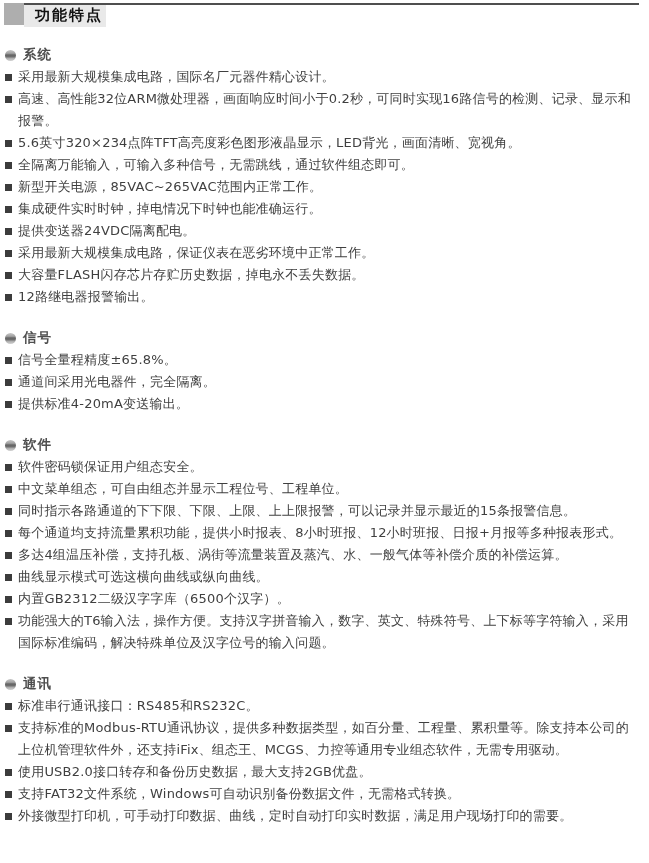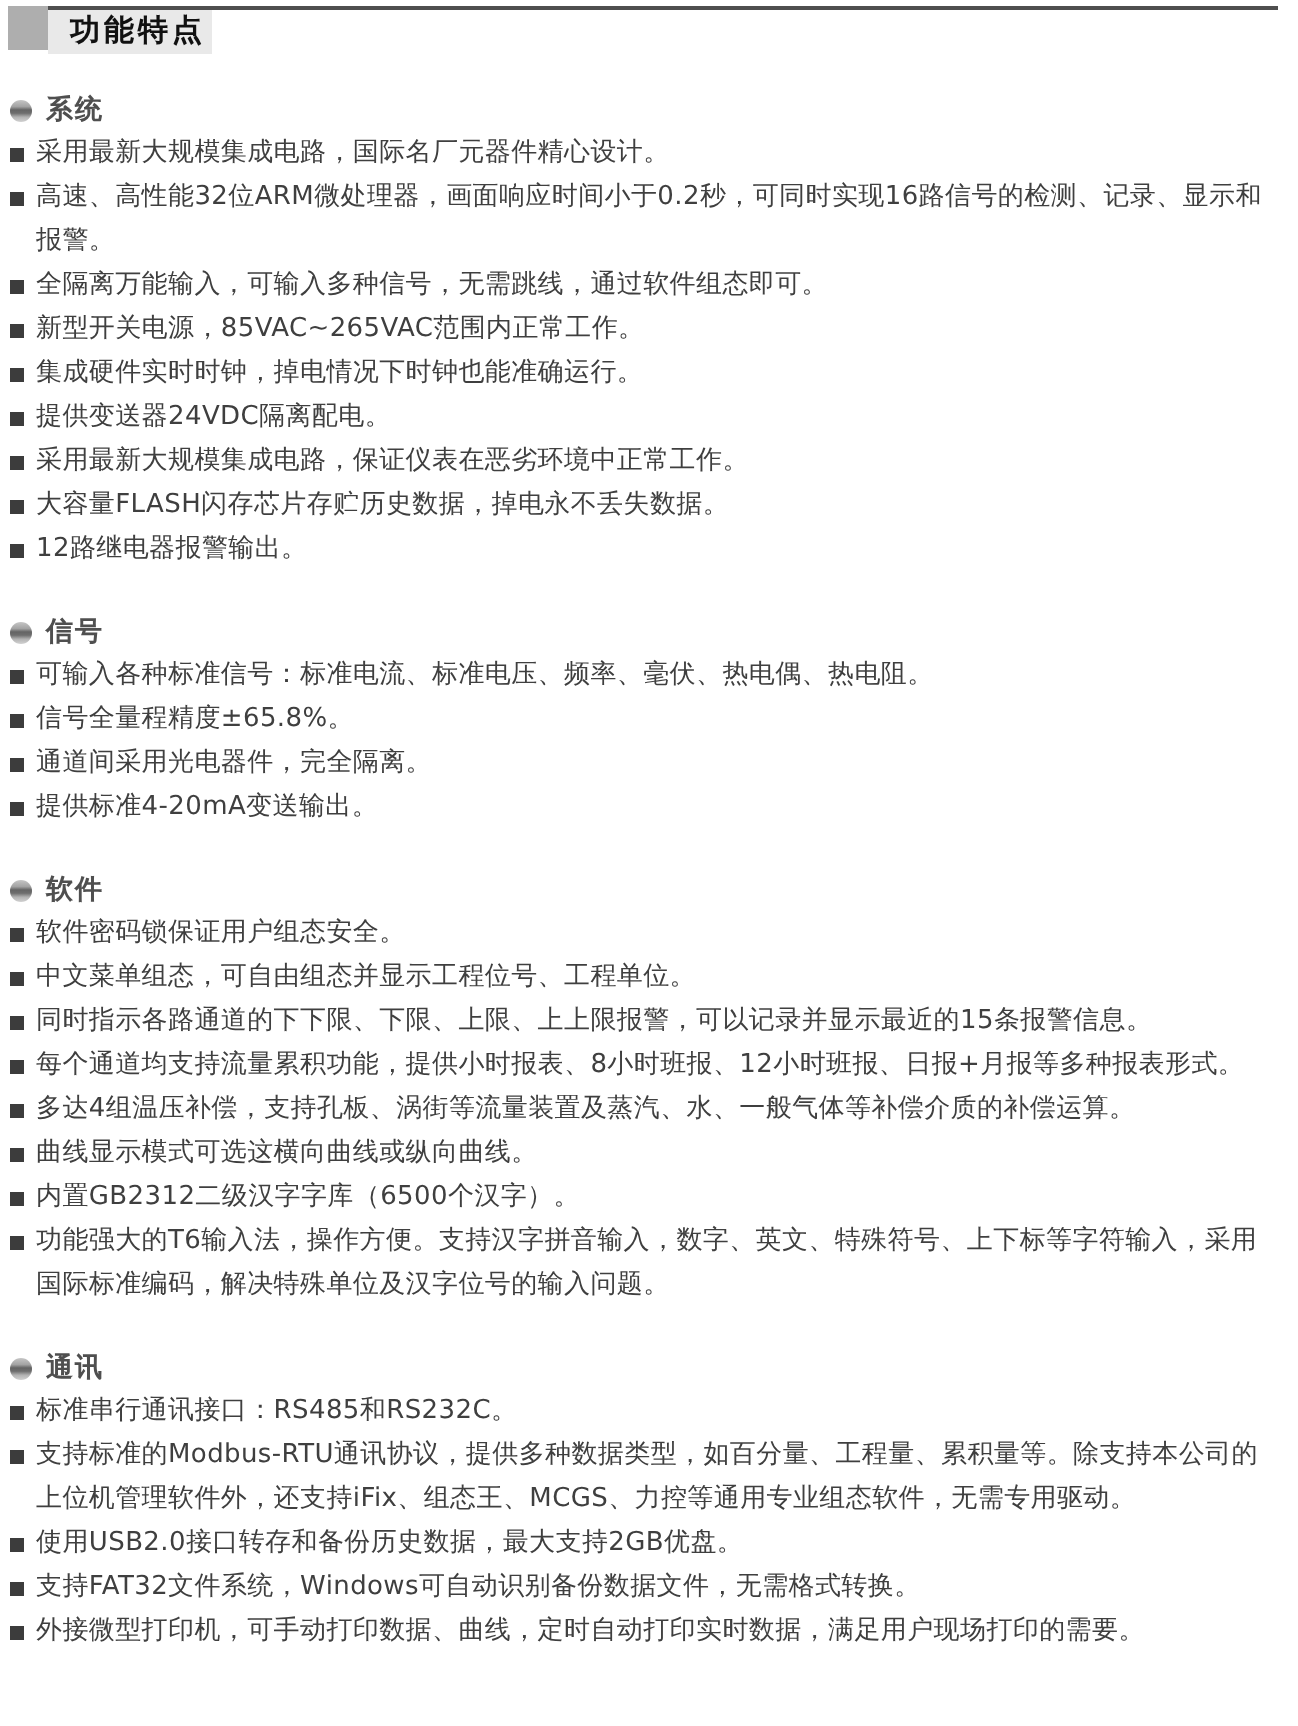--- a/index.html
+++ b/index.html
@@ -107,20 +107,24 @@
         <div class="item">
           <span class="sq"></span>
           <span class="item-text">采用最新大规模集成电路，国际名厂元器件精心设计。</span>
         </div>
         <div class="item">
           <span class="sq"></span>
           <span class="item-text">高速、高性能32位ARM微处理器，画面响应时间小于0.2秒，可同时实现16路信号的检测、记录、显示和报警。</span>
         </div>
         <div class="item">
           <span class="sq"></span>
+          <span class="item-text">5.6英寸320×234点阵TFT高亮度彩色图形液晶显示，LED背光，画面清晰、宽视角。</span>
+        </div>
+        <div class="item">
+          <span class="sq"></span>
           <span class="item-text">全隔离万能输入，可输入多种信号，无需跳线，通过软件组态即可。</span>
         </div>
         <div class="item">
           <span class="sq"></span>
           <span class="item-text">新型开关电源，85VAC~265VAC范围内正常工作。</span>
         </div>
         <div class="item">
           <span class="sq"></span>
           <span class="item-text">集成硬件实时时钟，掉电情况下时钟也能准确运行。</span>
         </div>
@@ -138,24 +142,20 @@
         </div>
         <div class="item">
           <span class="sq"></span>
           <span class="item-text">12路继电器报警输出。</span>
         </div>
       </section>
       <section class="section">
         <div class="sec-title">
           <span class="sphere"></span>
           <span class="sec-label">信号</span>
-        </div>
-        <div class="item">
-          <span class="sq"></span>
-          <span class="item-text">可输入各种标准信号：标准电流、标准电压、频率、毫伏、热电偶、热电阻。</span>
         </div>
         <div class="item">
           <span class="sq"></span>
           <span class="item-text">信号全量程精度±65.8%。</span>
         </div>
         <div class="item">
           <span class="sq"></span>
           <span class="item-text">通道间采用光电器件，完全隔离。</span>
         </div>
         <div class="item">

